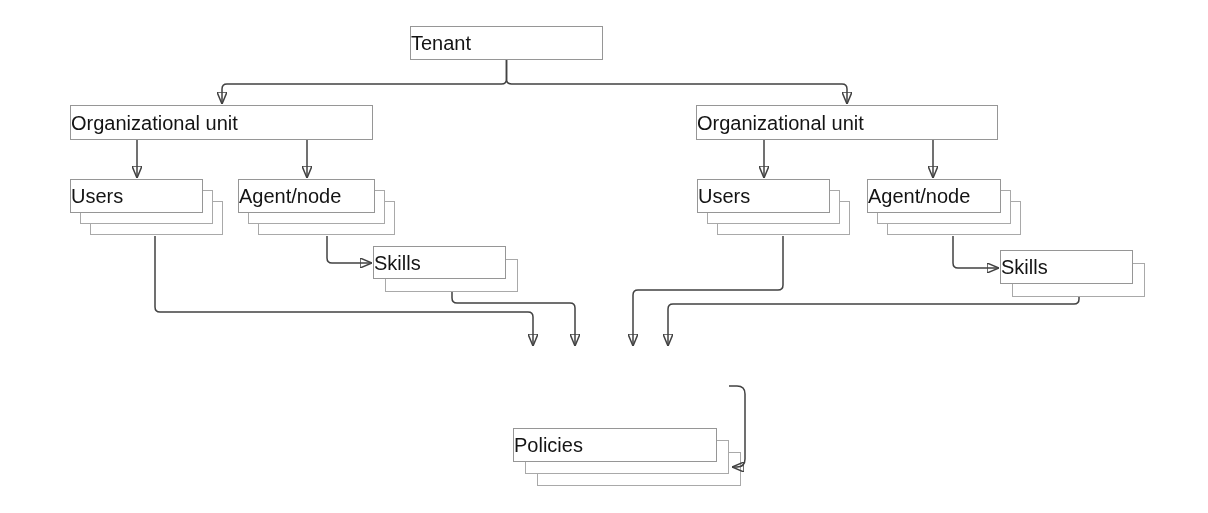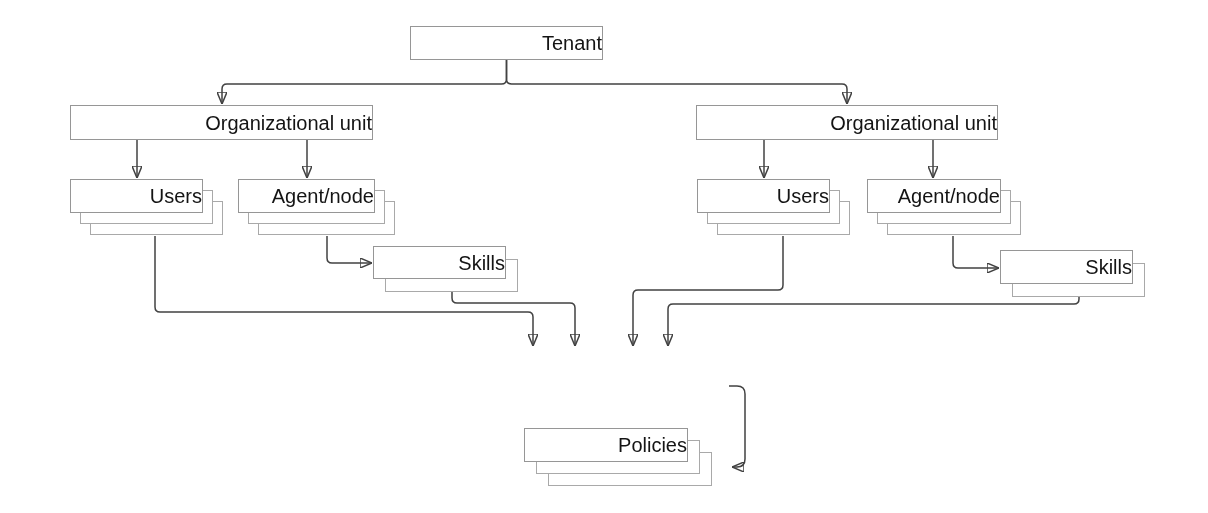--- a/index.html
+++ b/index.html
@@ -22,21 +22,21 @@
   .off-b{left:20px;top:22px;}   
   .off-c{left:12px;top:12px;}   
   .off-d{left:24px;top:24px;}   
   .off-e{left:12px;top:13px;}   
   .box{
     position:absolute;left:0;top:0;
     width:100%;height:100%;
     background:#ffffff;
     border:1.5px solid #969696;
     box-sizing:border-box;
-    display:flex;align-items:center;justify-content:flex-end;
+    display:flex;align-items:center;justify-content:flex-start;
     font-size:20px;line-height:1;color:#141414;
     white-space:nowrap;
   }
   svg.wires{position:absolute;left:0;top:0;pointer-events:none;}
   svg.wires path{fill:none;stroke:#424242;stroke-width:1.5px;}
 </style>
 </head>
 <body>
 
 <div class="canvas">
@@ -99,21 +99,21 @@
   </div>
 
   <div class="stack" style="left:1000px;top:250px;width:133px;height:34px">
     <div class="layer off-e"></div>
     <div class="box">
       <span>Skills</span>
     </div>
   </div>
 
 
-  <div class="stack" style="left:524px;top:428px;width:164px;height:34px">
+  <div class="stack" style="left:513px;top:428px;width:204px;height:34px">
     <div class="layer off-d"></div>
     <div class="layer off-c"></div>
     <div class="box">
       <span>Policies</span>
     </div>
   </div>
 
   <svg class="wires" width="1208" height="513" viewBox="0 0 1208 513">
     <defs>
       <marker id="arr" viewBox="0 0 12 10" refX="12" refY="5" markerWidth="12" markerHeight="10" markerUnits="userSpaceOnUse" orient="auto">

